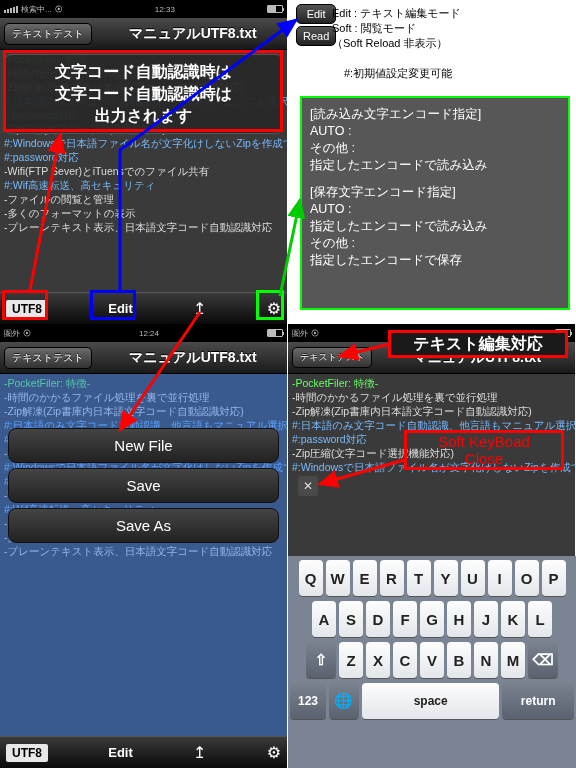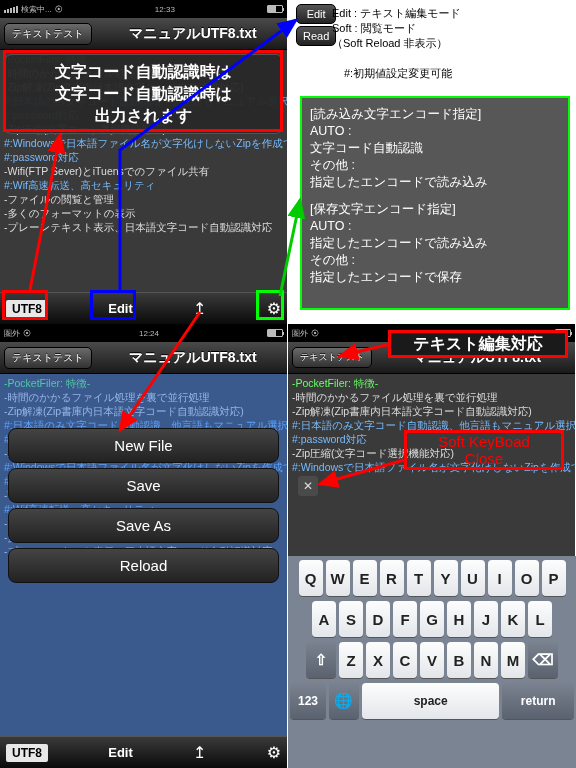--- a/index.html
+++ b/index.html
@@ -154,21 +154,20 @@
  <div class="toolbar">
   <div class="tool-chip">UTF8</div>
   <div class="tool-txt">Edit</div>
   <div class="tool-icon">↥</div>
   <div class="tool-icon">⚙</div>
  </div>
  <div class="sheet">
   <div class="sheet-btn">New File</div>
   <div class="sheet-btn">Save</div>
   <div class="sheet-btn">Save As</div>
-  <div class="sheet-btn">Reload</div>
  </div>
 </div>
 
 <div class="phone bottom-right">
  <div class="statusbar">
   <div style="display:flex;gap:3px;align-items:center">
         <span>圏外</span>
         <span>⦿</span>
       </div>
   <span>12:24</span>
@@ -244,21 +243,20 @@
 <div class="annot" style="left:332px;top:6px">
  <div>Edit  : テキスト編集モード</div>
  <div>Soft : 閲覧モード</div>
  <div>（Soft Reload 非表示）</div>
 </div>
 <div class="annot" style="left:344px;top:66px">#:初期値設定変更可能</div>
 
 <div class="green-box">
  <div>[読み込み文字エンコード指定]</div>
  <div>AUTO :</div>
- <div>文字コード自動認識</div>
  <div>その他 :</div>
  <div>指定したエンコードで読み込み</div>
  <div style="height:10px"></div>
  <div>[保存文字エンコード指定]</div>
  <div>AUTO :</div>
  <div>指定したエンコードで読み込み</div>
  <div>その他 :</div>
  <div>指定したエンコードで保存</div>
 </div>
 

